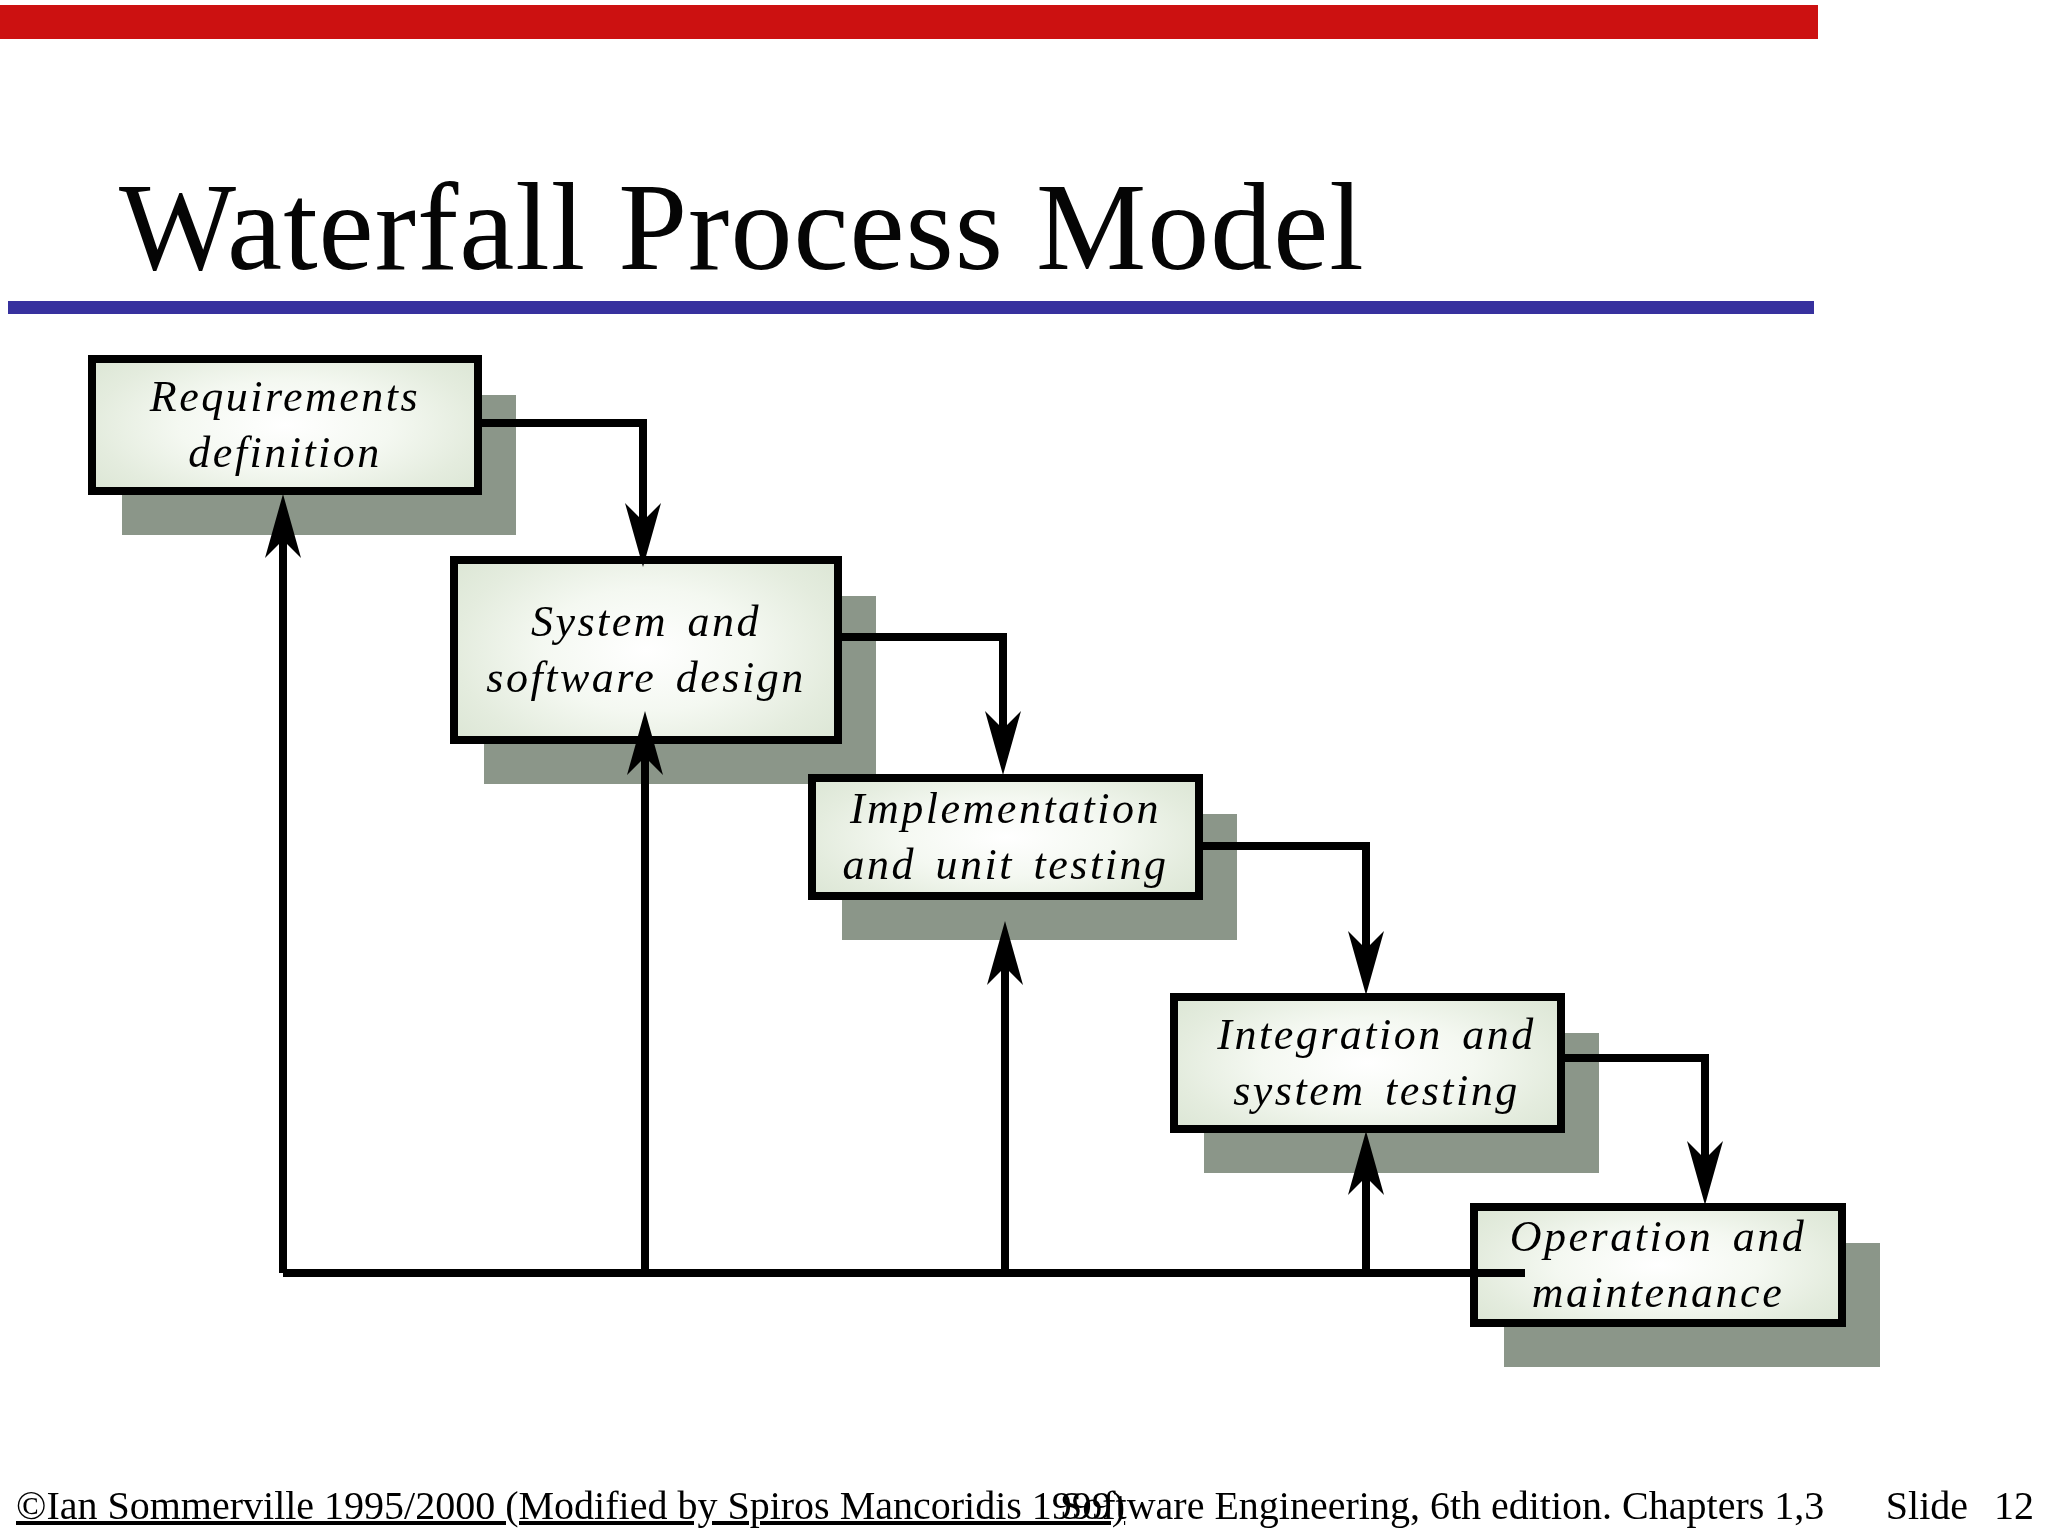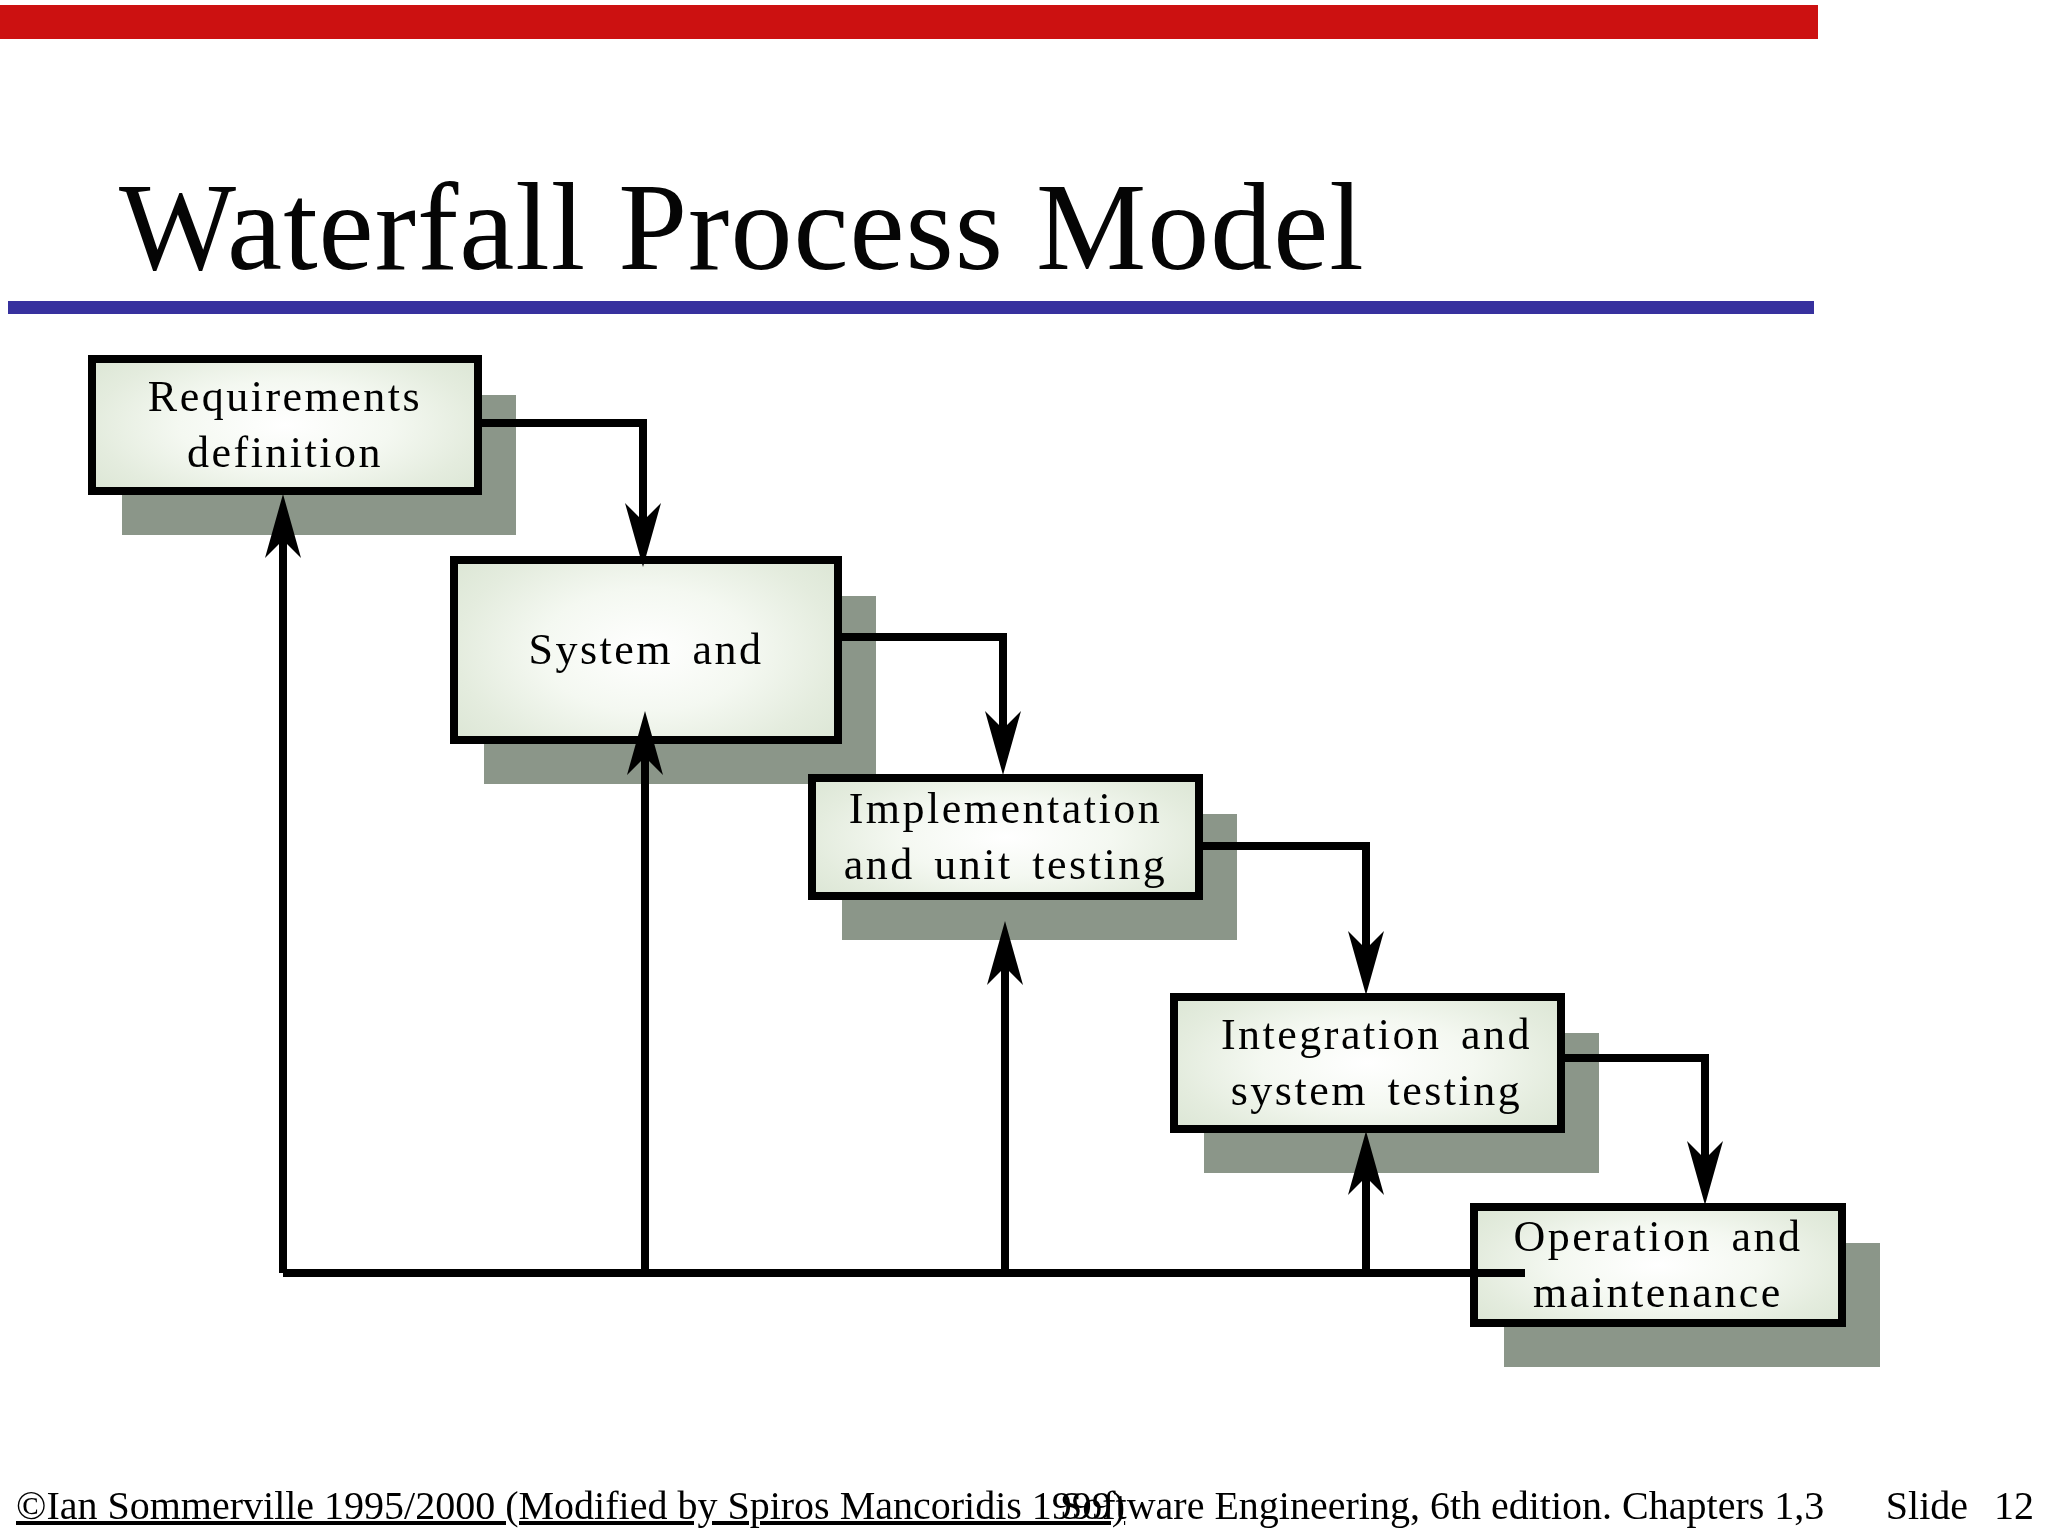--- a/index.html
+++ b/index.html
@@ -51,20 +51,21 @@
     display: flex;
     flex-direction: column;
     align-items: center;
     justify-content: center;
     text-align: center;
     font-size: 44px;
     line-height: 56px;
     letter-spacing: 2.5px;
     word-spacing: 6px;
     white-space: nowrap;
+    font-style: italic;
   }
   .stage.s1 { left:  88px; top:  355px; width: 394px; height: 140px; }
   .stage.s2 { left: 450px; top:  556px; width: 392px; height: 188px; }
   .stage.s3 { left: 808px; top:  774px; width: 395px; height: 126px; }
   .stage.s4 { left:1170px; top:  993px; width: 395px; height: 140px; padding-left: 18px; }
   .stage.s5 { left:1470px; top: 1203px; width: 376px; height: 124px; }
 
   .connector-layer {
     position: absolute;
     left: 0; top: 0;
@@ -98,20 +99,21 @@
 
   <div>
 
     <div class="stage s1">
       <span>Requirements</span>
       <span>definition</span>
     </div>
 
     <div class="stage s2">
       <span>System and</span>
+      <span>software design</span>
     </div>
 
     <div class="stage s3">
       <span>Implementation</span>
       <span>and unit testing</span>
     </div>
 
     <div class="stage s4">
       <span>Integration and</span>
       <span>system testing</span>

